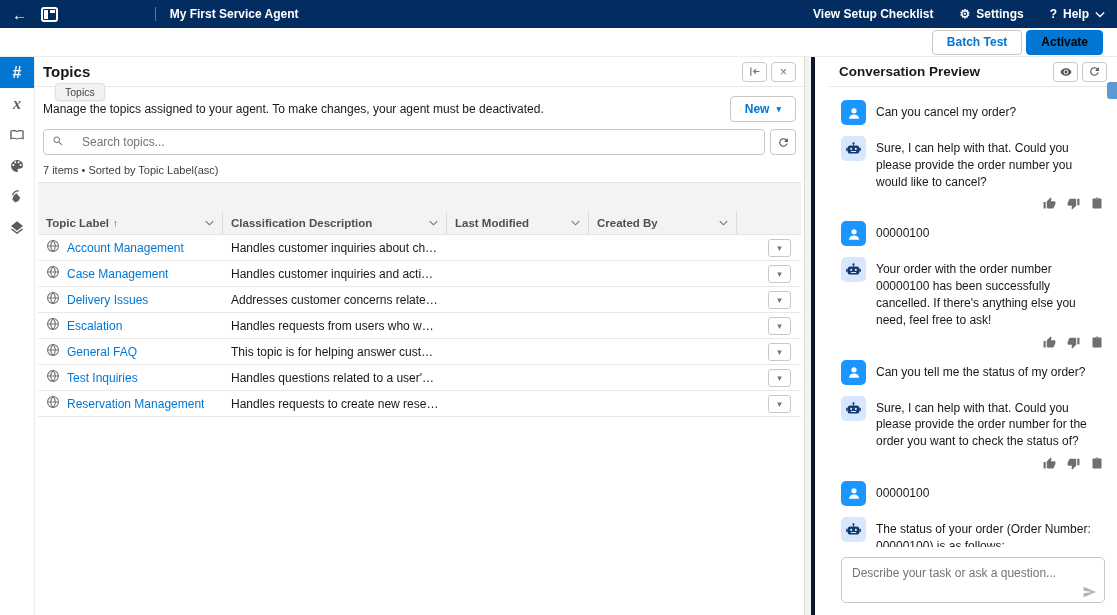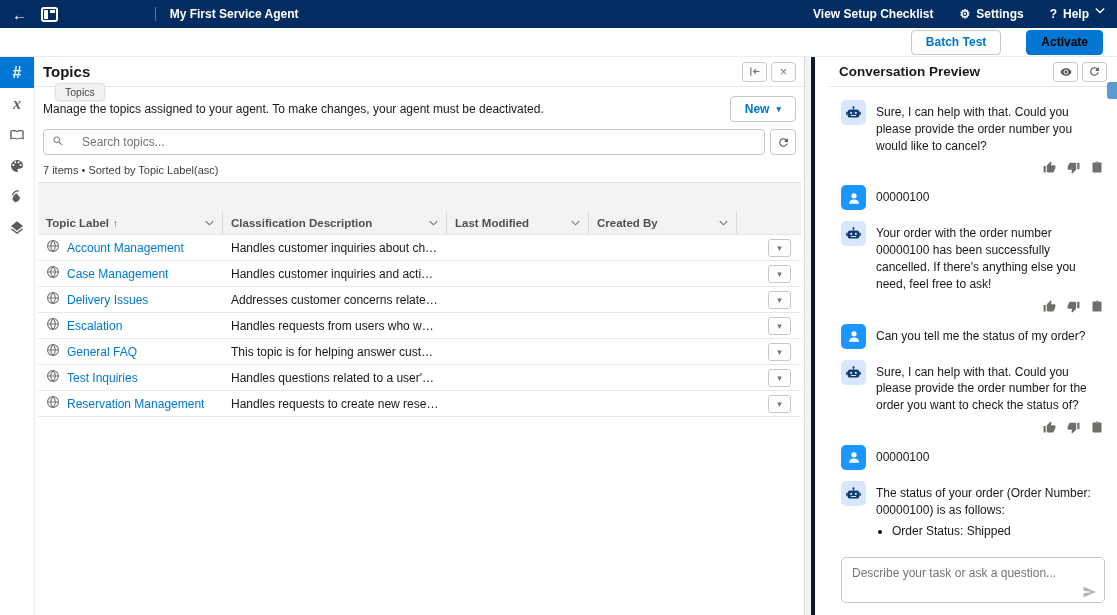--- a/index.html
+++ b/index.html
@@ -9,26 +9,26 @@
   
   .topnav { height:28px; background:#032d60; color:#fff; display:flex; align-items:center; font-size:12px; padding:0 12px; }
   .topnav .back { font-size:15px; margin-right:14px; cursor:pointer; }
   .appicon { width:17px; height:15px; border:2px solid #fff; border-radius:3px; position:relative; margin-right:8px; background:#032d60;}
   .appicon::before { content:""; position:absolute; left:1px; top:1px; bottom:1px; width:4px; background:#fff; }
   .appicon::after { content:""; position:absolute; left:7px; top:1px; right:1px; height:3px; background:#fff; }
   .topnav .appname { font-weight:normal; letter-spacing:.2px;margin-top:43px; }
   .topnav .divider { width:1px; height:14px; background:rgba(255,255,255,.35); margin:0 14px; }
   .topnav .record { font-weight:bold; }
   .topnav .spacer { flex:1; }
-  .topnav .navlink { font-weight:bold; margin-left:26px; display:flex; gap:6px; cursor:pointer; }
+  .topnav .navlink { font-weight:bold; margin-left:26px; display:flex; align-items:center; gap:6px; cursor:pointer; }
   .chev { display:inline-block; }
   .chev svg { display:block; }
 
   
-  .actionbar { height:29px; background:#fff; display:flex; align-items:center; justify-content:flex-end; gap:25px; padding:0 14px; border-bottom:1px solid #ececec; }
+  .actionbar { height:29px; background:#fff; display:flex; align-items:center; justify-content:flex-end; gap:4px; padding:0 14px; border-bottom:1px solid #ececec; }
   .btn { font-family:inherit; font-size:12px; height:25px; padding:0 14px; border-radius:4px; border:1px solid #c9c7c5; background:#fff; color:#0176d3; cursor:pointer; font-weight:bold;}
   .btn.primary { background:#0176d3; border-color:#0176d3; color:#000000; }
 
   
   .content { display:flex; height:558px; }
   .rail { width:35px; background:#fff; border-right:1px solid #ececec; display:flex; flex-direction:column; }
   .rail-item { height:31px; display:flex; align-items:center; justify-content:center; color:#5c5c5c; cursor:pointer; font-size:15px; }
   .rail-item.active { background:#0176d3; color:#fff; font-weight:bold; font-size:16px; }
   .rail-item svg { display:block; }
   .rail-item .italx { font-family:"Liberation Serif", serif; font-style:italic; font-weight:bold; font-size:16px; }
@@ -409,78 +409,44 @@
                 <path d="M17.65 6.35A7.95 7.95 0 0012 4c-4.42 0-7.99 3.58-7.99 8s3.57 8 7.99 8c3.73 0 6.84-2.55 7.73-6h-2.08a5.99 5.99 0 01-5.65 4c-3.31 0-6-2.69-6-6s2.69-6 6-6c1.66 0 3.14.69 4.22 1.78L13 11h7V4l-2.35 2.35z"></path>
               </svg>
             </span>
         </button>
       </div>
     </div>
     <div class="frag"></div>
 
     <div class="messages" id="messages-host">
         <div class="msg">
-  <span class="avatar agent">
-            <svg width="17" height="17" viewBox="0 0 24 24">
-              <g fill="#123a6d">
-                <circle cx="12" cy="4.6" r="1.6"></circle>
-                <rect x="11.35" y="5.4" width="1.3" height="2.6"></rect>
-                <rect x="1.6" y="11" width="2.2" height="4.6" rx="1"></rect>
-                <rect x="20.2" y="11" width="2.2" height="4.6" rx="1"></rect>
-                <rect x="3.6" y="7.8" width="16.8" height="11.4" rx="4.2"></rect>
-              </g>
-              <circle cx="8.7" cy="12.6" r="1.5" fill="#d8e6fe"></circle>
-              <circle cx="15.3" cy="12.6" r="1.5" fill="#d8e6fe"></circle>
-              <rect x="8" y="15.6" width="8" height="1.4" rx=".7" fill="#d8e6fe"></rect>
-            </svg>
-          </span>
-<div class="bubble">Sure, I can help with that. Could you please provide the order number you would like to cancel?</div>
-        </div>
-  <div class="feedback">
-    <span class="fb-icon">
-            <svg width="13" height="13" viewBox="0 0 24 24" fill="#706e6b">
-              <path d="M1 21h4V9H1v12zM23 10c0-1.1-.9-2-2-2h-6.31l.95-4.57.03-.32c0-.41-.17-.79-.44-1.06L14.17 1 7.59 7.59C7.22 7.95 7 8.45 7 9v10c0 1.1.9 2 2 2h9c.83 0 1.54-.5 1.84-1.22l3.02-7.05c.09-.23.14-.47.14-.73v-2z"></path>
-            </svg>
-          </span>
-    <span class="fb-icon">
-            <svg width="13" height="13" viewBox="0 0 24 24" fill="#706e6b">
-              <path d="M15 3H6c-.83 0-1.54.5-1.84 1.22l-3.02 7.05c-.09.23-.14.47-.14.73v2c0 1.1.9 2 2 2h6.31l-.95 4.57-.03.32c0 .41.17.79.44 1.06L9.83 23l6.59-6.59c.36-.36.58-.86.58-1.41V5c0-1.1-.9-2-2-2zm4 0v12h4V3h-4z"></path>
-            </svg>
-          </span>
-    <span class="fb-icon">
-            <svg width="12" height="13" viewBox="0 0 24 24" fill="#706e6b">
-              <path d="M19 2h-4.18C14.4.84 13.3 0 12 0S9.6.84 9.18 2H5c-1.1 0-2 .9-2 2v16c0 1.1.9 2 2 2h14c1.1 0 2-.9 2-2V4c0-1.1-.9-2-2-2zm-7 0c.55 0 1 .45 1 1s-.45 1-1 1-1-.45-1-1 .45-1 1-1z"></path>
-            </svg>
-          </span>
-  </div>
-<div class="msg">
   <span class="avatar user">
             <svg width="16" height="16" viewBox="0 0 24 24" fill="#fff">
               <circle cx="12" cy="8.6" r="3.9"></circle>
               <path d="M4.5 20.5c0-4.1 3.4-6.4 7.5-6.4s7.5 2.3 7.5 6.4z"></path>
             </svg>
           </span>
-<div class="bubble">00000100</div>
+<div class="bubble">Can you cancel my order?</div>
         </div>
         <div class="msg">
   <span class="avatar agent">
             <svg width="17" height="17" viewBox="0 0 24 24">
               <g fill="#123a6d">
                 <circle cx="12" cy="4.6" r="1.6"></circle>
                 <rect x="11.35" y="5.4" width="1.3" height="2.6"></rect>
                 <rect x="1.6" y="11" width="2.2" height="4.6" rx="1"></rect>
                 <rect x="20.2" y="11" width="2.2" height="4.6" rx="1"></rect>
                 <rect x="3.6" y="7.8" width="16.8" height="11.4" rx="4.2"></rect>
               </g>
               <circle cx="8.7" cy="12.6" r="1.5" fill="#d8e6fe"></circle>
               <circle cx="15.3" cy="12.6" r="1.5" fill="#d8e6fe"></circle>
               <rect x="8" y="15.6" width="8" height="1.4" rx=".7" fill="#d8e6fe"></rect>
             </svg>
           </span>
-<div class="bubble">Your order with the order number 00000100 has been successfully cancelled. If there's anything else you need, feel free to ask!</div>
+<div class="bubble">Sure, I can help with that. Could you please provide the order number you would like to cancel?</div>
         </div>
   <div class="feedback">
     <span class="fb-icon">
             <svg width="13" height="13" viewBox="0 0 24 24" fill="#706e6b">
               <path d="M1 21h4V9H1v12zM23 10c0-1.1-.9-2-2-2h-6.31l.95-4.57.03-.32c0-.41-.17-.79-.44-1.06L14.17 1 7.59 7.59C7.22 7.95 7 8.45 7 9v10c0 1.1.9 2 2 2h9c.83 0 1.54-.5 1.84-1.22l3.02-7.05c.09-.23.14-.47.14-.73v-2z"></path>
             </svg>
           </span>
     <span class="fb-icon">
             <svg width="13" height="13" viewBox="0 0 24 24" fill="#706e6b">
               <path d="M15 3H6c-.83 0-1.54.5-1.84 1.22l-3.02 7.05c-.09.23-.14.47-.14.73v2c0 1.1.9 2 2 2h6.31l-.95 4.57-.03.32c0 .41.17.79.44 1.06L9.83 23l6.59-6.59c.36-.36.58-.86.58-1.41V5c0-1.1-.9-2-2-2zm4 0v12h4V3h-4z"></path>
@@ -492,38 +458,38 @@
             </svg>
           </span>
   </div>
 <div class="msg">
   <span class="avatar user">
             <svg width="16" height="16" viewBox="0 0 24 24" fill="#fff">
               <circle cx="12" cy="8.6" r="3.9"></circle>
               <path d="M4.5 20.5c0-4.1 3.4-6.4 7.5-6.4s7.5 2.3 7.5 6.4z"></path>
             </svg>
           </span>
-<div class="bubble">Can you tell me the status of my order?</div>
+<div class="bubble">00000100</div>
         </div>
         <div class="msg">
   <span class="avatar agent">
             <svg width="17" height="17" viewBox="0 0 24 24">
               <g fill="#123a6d">
                 <circle cx="12" cy="4.6" r="1.6"></circle>
                 <rect x="11.35" y="5.4" width="1.3" height="2.6"></rect>
                 <rect x="1.6" y="11" width="2.2" height="4.6" rx="1"></rect>
                 <rect x="20.2" y="11" width="2.2" height="4.6" rx="1"></rect>
                 <rect x="3.6" y="7.8" width="16.8" height="11.4" rx="4.2"></rect>
               </g>
               <circle cx="8.7" cy="12.6" r="1.5" fill="#d8e6fe"></circle>
               <circle cx="15.3" cy="12.6" r="1.5" fill="#d8e6fe"></circle>
               <rect x="8" y="15.6" width="8" height="1.4" rx=".7" fill="#d8e6fe"></rect>
             </svg>
           </span>
-<div class="bubble">Sure, I can help with that. Could you please provide the order number for the order you want to check the status of?</div>
+<div class="bubble">Your order with the order number 00000100 has been successfully cancelled. If there's anything else you need, feel free to ask!</div>
         </div>
   <div class="feedback">
     <span class="fb-icon">
             <svg width="13" height="13" viewBox="0 0 24 24" fill="#706e6b">
               <path d="M1 21h4V9H1v12zM23 10c0-1.1-.9-2-2-2h-6.31l.95-4.57.03-.32c0-.41-.17-.79-.44-1.06L14.17 1 7.59 7.59C7.22 7.95 7 8.45 7 9v10c0 1.1.9 2 2 2h9c.83 0 1.54-.5 1.84-1.22l3.02-7.05c.09-.23.14-.47.14-.73v-2z"></path>
             </svg>
           </span>
     <span class="fb-icon">
             <svg width="13" height="13" viewBox="0 0 24 24" fill="#706e6b">
               <path d="M15 3H6c-.83 0-1.54.5-1.84 1.22l-3.02 7.05c-.09.23-.14.47-.14.73v2c0 1.1.9 2 2 2h6.31l-.95 4.57-.03.32c0 .41.17.79.44 1.06L9.83 23l6.59-6.59c.36-.36.58-.86.58-1.41V5c0-1.1-.9-2-2-2zm4 0v12h4V3h-4z"></path>
@@ -535,37 +501,80 @@
             </svg>
           </span>
   </div>
 <div class="msg">
   <span class="avatar user">
             <svg width="16" height="16" viewBox="0 0 24 24" fill="#fff">
               <circle cx="12" cy="8.6" r="3.9"></circle>
               <path d="M4.5 20.5c0-4.1 3.4-6.4 7.5-6.4s7.5 2.3 7.5 6.4z"></path>
             </svg>
           </span>
-<div class="bubble">00000100</div>
+<div class="bubble">Can you tell me the status of my order?</div>
         </div>
         <div class="msg">
   <span class="avatar agent">
             <svg width="17" height="17" viewBox="0 0 24 24">
               <g fill="#123a6d">
                 <circle cx="12" cy="4.6" r="1.6"></circle>
                 <rect x="11.35" y="5.4" width="1.3" height="2.6"></rect>
                 <rect x="1.6" y="11" width="2.2" height="4.6" rx="1"></rect>
                 <rect x="20.2" y="11" width="2.2" height="4.6" rx="1"></rect>
                 <rect x="3.6" y="7.8" width="16.8" height="11.4" rx="4.2"></rect>
               </g>
               <circle cx="8.7" cy="12.6" r="1.5" fill="#d8e6fe"></circle>
               <circle cx="15.3" cy="12.6" r="1.5" fill="#d8e6fe"></circle>
               <rect x="8" y="15.6" width="8" height="1.4" rx=".7" fill="#d8e6fe"></rect>
             </svg>
           </span>
+<div class="bubble">Sure, I can help with that. Could you please provide the order number for the order you want to check the status of?</div>
+        </div>
+  <div class="feedback">
+    <span class="fb-icon">
+            <svg width="13" height="13" viewBox="0 0 24 24" fill="#706e6b">
+              <path d="M1 21h4V9H1v12zM23 10c0-1.1-.9-2-2-2h-6.31l.95-4.57.03-.32c0-.41-.17-.79-.44-1.06L14.17 1 7.59 7.59C7.22 7.95 7 8.45 7 9v10c0 1.1.9 2 2 2h9c.83 0 1.54-.5 1.84-1.22l3.02-7.05c.09-.23.14-.47.14-.73v-2z"></path>
+            </svg>
+          </span>
+    <span class="fb-icon">
+            <svg width="13" height="13" viewBox="0 0 24 24" fill="#706e6b">
+              <path d="M15 3H6c-.83 0-1.54.5-1.84 1.22l-3.02 7.05c-.09.23-.14.47-.14.73v2c0 1.1.9 2 2 2h6.31l-.95 4.57-.03.32c0 .41.17.79.44 1.06L9.83 23l6.59-6.59c.36-.36.58-.86.58-1.41V5c0-1.1-.9-2-2-2zm4 0v12h4V3h-4z"></path>
+            </svg>
+          </span>
+    <span class="fb-icon">
+            <svg width="12" height="13" viewBox="0 0 24 24" fill="#706e6b">
+              <path d="M19 2h-4.18C14.4.84 13.3 0 12 0S9.6.84 9.18 2H5c-1.1 0-2 .9-2 2v16c0 1.1.9 2 2 2h14c1.1 0 2-.9 2-2V4c0-1.1-.9-2-2-2zm-7 0c.55 0 1 .45 1 1s-.45 1-1 1-1-.45-1-1 .45-1 1-1z"></path>
+            </svg>
+          </span>
+  </div>
+<div class="msg">
+  <span class="avatar user">
+            <svg width="16" height="16" viewBox="0 0 24 24" fill="#fff">
+              <circle cx="12" cy="8.6" r="3.9"></circle>
+              <path d="M4.5 20.5c0-4.1 3.4-6.4 7.5-6.4s7.5 2.3 7.5 6.4z"></path>
+            </svg>
+          </span>
+<div class="bubble">00000100</div>
+        </div>
+        <div class="msg">
+  <span class="avatar agent">
+            <svg width="17" height="17" viewBox="0 0 24 24">
+              <g fill="#123a6d">
+                <circle cx="12" cy="4.6" r="1.6"></circle>
+                <rect x="11.35" y="5.4" width="1.3" height="2.6"></rect>
+                <rect x="1.6" y="11" width="2.2" height="4.6" rx="1"></rect>
+                <rect x="20.2" y="11" width="2.2" height="4.6" rx="1"></rect>
+                <rect x="3.6" y="7.8" width="16.8" height="11.4" rx="4.2"></rect>
+              </g>
+              <circle cx="8.7" cy="12.6" r="1.5" fill="#d8e6fe"></circle>
+              <circle cx="15.3" cy="12.6" r="1.5" fill="#d8e6fe"></circle>
+              <rect x="8" y="15.6" width="8" height="1.4" rx=".7" fill="#d8e6fe"></rect>
+            </svg>
+          </span>
 <div class="bubble">The status of your order (Order Number: 00000100) is as follows:<ul>
               <li>Order Status: Shipped</li>
             </ul></div>
         </div>
 
 </div>
 
     <div class="chat-input-wrap">
       <textarea class="chat-input" placeholder="Describe your task or ask a question..." style=""></textarea>
       <span class="send">

